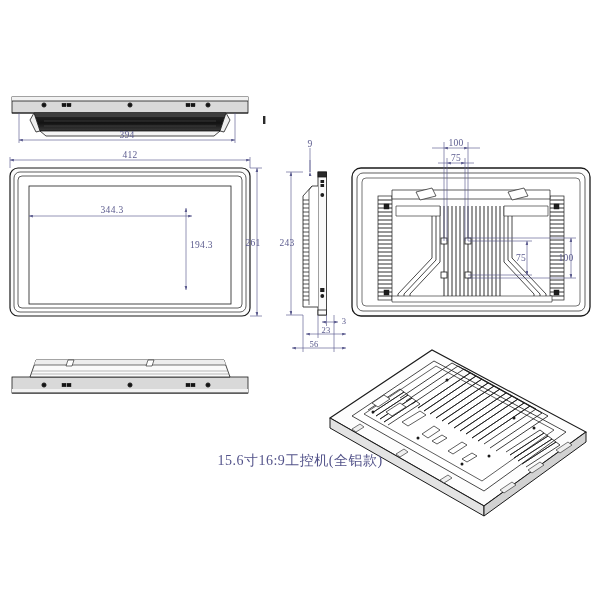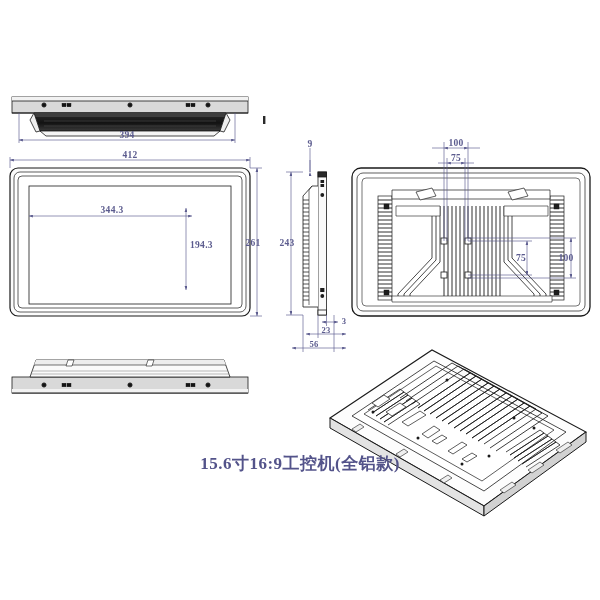--- a/index.html
+++ b/index.html
@@ -11,21 +11,20 @@
     width: 600px;
     height: 600px;
     font-family: "Liberation Serif", "DejaVu Serif", serif;
     overflow: hidden;
   }
   #sheet {
     position: relative;
     width: 600px;
     height: 600px;
     background: #ffffff;
-    font-weight: bold;
   }
   #drawing-svg {
     position: absolute;
     left: 0;
     top: 0;
     width: 600px;
     height: 600px;
     display: block;
   }
   .dimtext {
@@ -37,21 +36,21 @@
   .dimtext.small {
     font-size: 8.6px;
   }
   .caption {
     position: absolute;
     left: 0;
     top: 452px;
     width: 600px;
     text-align: center;
     font-family: "Liberation Serif", "DejaVu Serif", serif;
-    font-size: 17px;
+    font-size: 14px;
     color: #53538a;
     letter-spacing: 0.5px;
     white-space: nowrap;
   }
   .caption span { display: inline; }
 </style>
 </head>
 <body>
 
 <div id="sheet">

